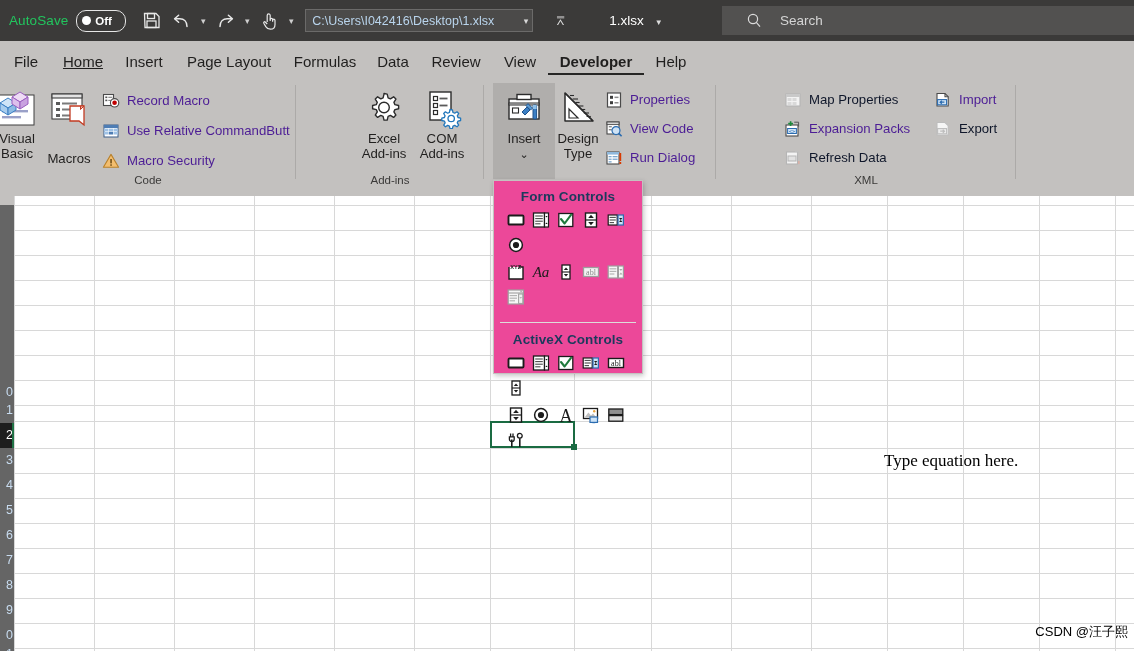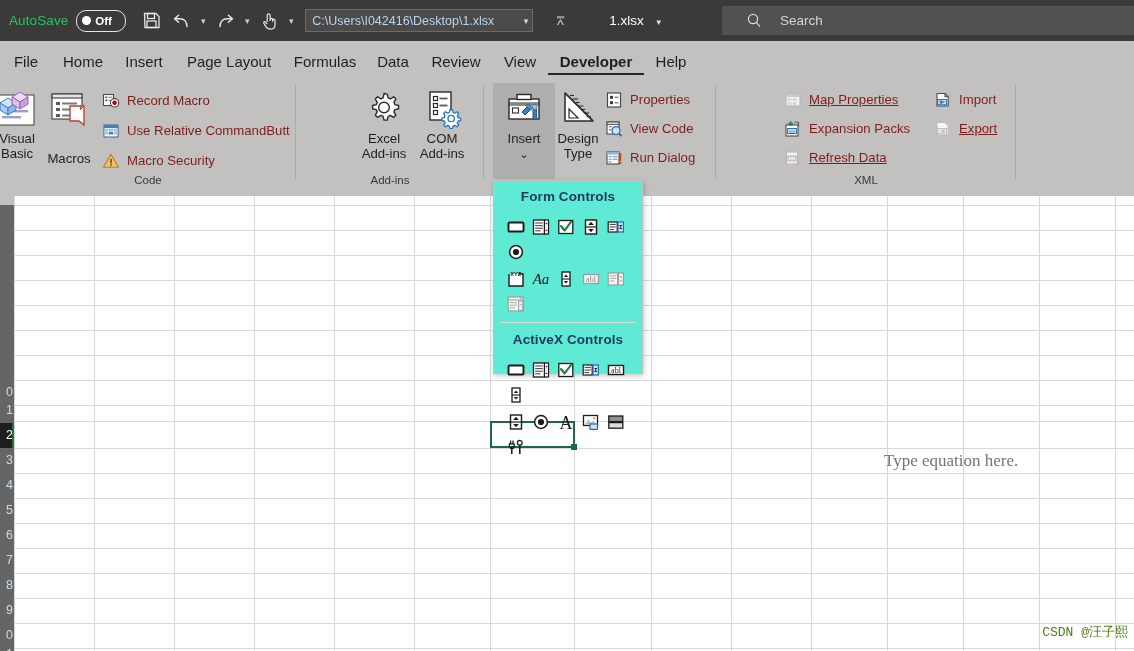--- a/index.html
+++ b/index.html
@@ -99,37 +99,37 @@
   .bigbtn .bl{
     font-size:13.2px;color:#201f1e;text-align:center;line-height:14.5px;
     margin-top:3px;
   }
   .bigbtn.sel{background:#b0aeac;}
 
   .smitem{
     position:absolute;height:27px;display:flex;align-items:center;cursor:pointer;
   }
   .smitem .si{width:22px;display:flex;align-items:center;justify-content:center;}
-  .smitem .sl{font-size:13.2px;color:#7f1d1d;margin-left:5px;white-space:nowrap;}
-  .smitem.dis .sl{color:#7f1d1d;text-decoration:underline;}
+  .smitem .sl{font-size:13.2px;color:#4c1d95;margin-left:5px;white-space:nowrap;}
+  .smitem.dis .sl{color:#0f172a;}
 
   
   .dropdown{
     position:absolute;left:493px;top:180px;width:148px;height:192px;
-    background:#5eead4;border:1px solid #c4c2c0;
+    background:#ec4899;border:1px solid #c4c2c0;
     box-shadow:1px 2px 5px rgba(0,0,0,.22);
     z-index:40;
   }
   .dd-header{
     font-size:13.5px;font-weight:bold;color:#1b3a5c;
     text-align:center;padding-top:8px;letter-spacing:.1px;
   }
   .dd-grid{display:flex;flex-wrap:wrap;padding:7px 9px 0 9px;}
   .dd-cell{
-    width:25px;height:25px;display:flex;align-items:flex-end;justify-content:center;
+    width:25px;height:25px;display:flex;align-items:flex-start;justify-content:center;
     cursor:pointer;
   }
   .dd-div{height:1px;background:#dedcda;margin:5px 6px 0 6px;}
 
   
   .sheetwrap{
     position:absolute;left:0;top:196px;width:1134px;height:455px;
     background:#ffffff;overflow:hidden;
   }
   .rowhead{
@@ -151,33 +151,33 @@
   .gridh{position:absolute;left:14px;right:0;height:1px;background:#d8d8d8;}
 
   .selcell{
     position:absolute;border:2px solid #1a6b42;box-sizing:border-box;
   }
   .selhandle{
     position:absolute;width:6px;height:6px;background:#1a6b42;
   }
   .equation-text{
     position:absolute;font-family:"Liberation Serif", serif;
-    font-size:17px;color:#737373;white-space:nowrap;
+    font-size:17px;color:#000000;white-space:nowrap;
   }
   .cmdbutton{
     position:absolute;background:#e9e9e9;
     border-top:1.5px solid #f7f7f7;border-left:1.5px solid #f7f7f7;
     border-right:1.5px solid #6d6d6d;border-bottom:1.5px solid #6d6d6d;
     box-shadow:1px 1px 0 #9a9a9a;
     display:flex;align-items:center;justify-content:center;
     font-size:15px;color:#101010;cursor:pointer;box-sizing:border-box;
   }
   .watermark{
     position:absolute;right:6px;bottom:10px;
-    color:#4d7c0f;font-size:13px;white-space:nowrap;font-family:Liberation Mono, monospace;
+    color:#000000;font-size:13px;white-space:nowrap;
   }
   svg{display:block;}
 </style>
 </head>
 <body>
 
 <div id="app">
 
   <div class="titlebar">
     <span class="autosave-label">AutoSave</span>
@@ -237,21 +237,21 @@
       <svg width="17" height="17" viewBox="0 0 17 17">
         <circle cx="7" cy="7" r="4.6" fill="none" stroke="#dcdcdc" stroke-width="1.2"></circle>
         <line x1="10.3" y1="10.3" x2="14" y2="14.6" stroke="#dcdcdc" stroke-width="1.2"></line>
       </svg>
     </span>
     <span class="search-ph">Search</span>
   </div>
 
   <div class="tabbar">
     <div class="tab" style="margin-left:0;padding-left:0;width:52px;text-align:center;"><span>File</span></div>
-    <div class="tab" style="width:62px;text-align:center;"><span>Home</span></div>
+    <div class="tab" style="width:62px;text-align:center;text-decoration:underline;"><span>Home</span></div>
     <div class="tab" style="width:60px;text-align:center;"><span>Insert</span></div>
     <div class="tab" style="width:110px;text-align:center;"><span>Page Layout</span></div>
     <div class="tab" style="width:82px;text-align:center;"><span>Formulas</span></div>
     <div class="tab" style="width:54px;text-align:center;"><span>Data</span></div>
     <div class="tab" style="width:72px;text-align:center;"><span>Review</span></div>
     <div class="tab" style="width:56px;text-align:center;"><span>View</span></div>
     <div class="tab active" style="width:96px;text-align:center;"><span>Developer</span></div>
     <div class="tab" style="width:54px;text-align:center;"><span>Help</span></div>
   </div>
 

